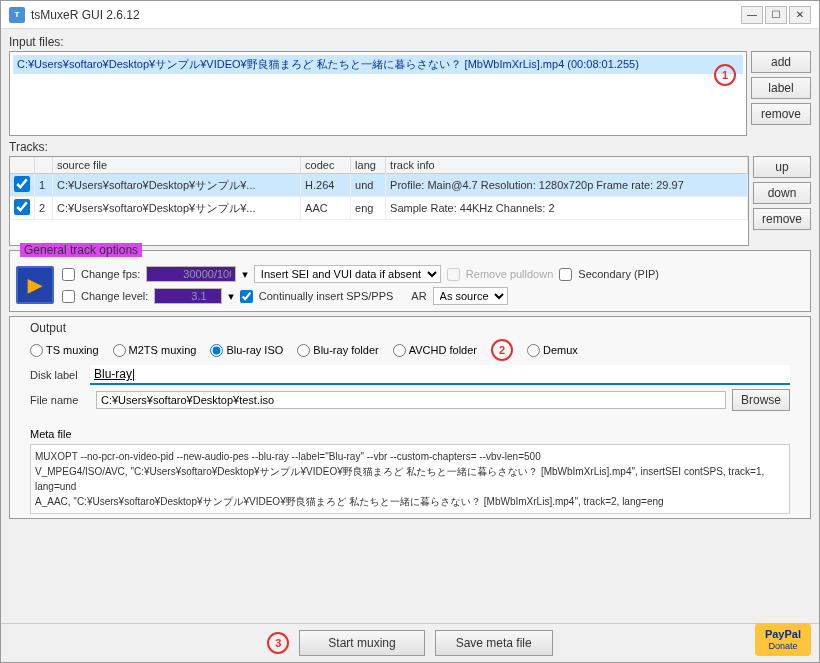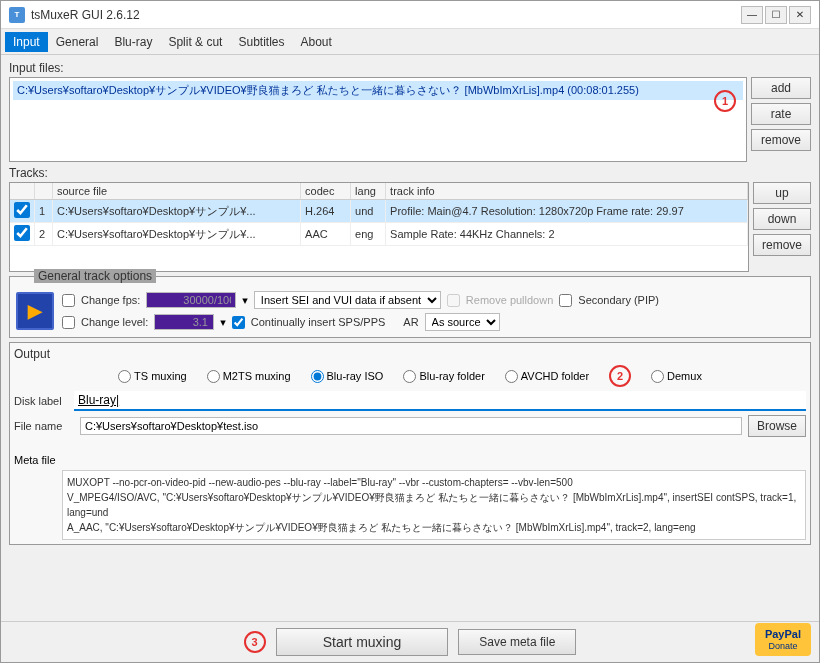--- a/index.html
+++ b/index.html
@@ -179,22 +179,22 @@
     }
     .general-options-panel {
       border: 1px solid #999;
       background: #f8f8f8;
       padding: 6px;
       position: relative;
     }
     .panel-title {
       position: absolute;
       top: -8px;
-      left: 24px;
-      background: #a3a3a3;
+      left: 10px;
+      background: #d946ef;
       padding: 0 4px;
       font-size: 12px;
       color: #333;
     }
     .options-inner {
       display: flex;
       align-items: center;
       gap: 8px;
       flex-wrap: wrap;
       margin-top: 8px;
@@ -234,34 +234,33 @@
     .opt-input.disabled { background: #4c1d95; color: #999; padding-left: 36px; }
     .opt-select {
       border: 1px solid #bbb;
       background: white;
       padding: 1px 2px;
       font-size: 11px;
     }
     .opt-checkbox { accent-color: #0078d7; }
     .output-section {
       border: 1px solid #999;
-      padding: 4px 4px;
+      padding: 4px 20px;
       background: #f8f8f8;
     }
     .output-title {
       font-size: 12px;
       color: #333;
       margin-bottom: 4px;
     }
     .radio-row {
       display: flex;
       align-items: center;
-      gap: 20px;
+      gap: 14px;
       flex-wrap: wrap;
-      justify-content: center;
     }
     .radio-item {
       display: flex;
       align-items: center;
       gap: 3px;
       font-size: 11px;
     }
     .radio-input { accent-color: #0078d7; }
     .disk-label-row {
       display: flex;
@@ -297,38 +296,37 @@
     .meta-file-box {
       border: 1px solid #ccc;
       background: white;
       padding: 4px;
       margin-top: 4px;
       font-size: 10px;
       color: #333;
       min-height: 55px;
       line-height: 1.5;
       overflow: hidden;
-      margin-left: 48px;
     }
     .bottom-bar {
       border-top: 1px solid #ccc;
       background: #f0f0f0;
       padding: 6px 8px;
       display: flex;
       align-items: center;
       justify-content: center;
       gap: 10px;
       position: relative;
     }
     .start-btn {
       border: 1px solid #999;
       background: linear-gradient(to bottom, #f8f8f8, #e0e0e0);
-      padding: 5px 46px;
-      cursor: pointer;
-      font-size: 14px;
+      padding: 5px 28px;
+      cursor: pointer;
+      font-size: 12px;
       color: #333;
     }
     .save-btn {
       border: 1px solid #999;
       background: linear-gradient(to bottom, #f8f8f8, #e0e0e0);
       padding: 5px 20px;
       cursor: pointer;
       font-size: 12px;
       color: #333;
     }
@@ -384,44 +382,36 @@
       <div class="title-icon">T</div>
       <span class="title-text">tsMuxeR GUI 2.6.12</span>
     </div>
     <div class="title-controls">
       <button class="title-btn">—</button>
       <button class="title-btn">☐</button>
       <button class="title-btn close">✕</button>
     </div>
   </div>
 
-  <div class="menu-bar">
-    <div class="menu-item active">Input</div>
-    <div class="menu-item">General</div>
-    <div class="menu-item">Blu-ray</div>
-    <div class="menu-item">Split &amp; cut</div>
-    <div class="menu-item">Subtitles</div>
-    <div class="menu-item">About</div>
-  </div>
 
   <div class="content">
 
     <div>
       <div class="section-label">Input files:</div>
       <div class="row-with-buttons">
         <div class="input-files-box" style="flex:1; position:relative;">
           <div class="input-file-row">C:¥Users¥softaro¥Desktop¥サンプル¥VIDEO¥野良猫まろど 私たちと一緒に暮らさない？ [MbWbImXrLis].mp4 (00:08:01.255)</div>
 
           <div class="circle-annotation" style="right: 10px; top: 12px;">
             <span>1</span>
           </div>
         </div>
         <div class="right-buttons">
           <button class="btn">add</button>
-          <button class="btn">rate</button>
+          <button class="btn">label</button>
           <button class="btn">remove</button>
         </div>
       </div>
     </div>
 
     <div>
       <div class="section-label">Tracks:</div>
       <div class="row-with-buttons">
         <div class="tracks-box" style="flex:1;">
           <table>
@@ -477,21 +467,21 @@
               <option>Insert SEI and VUI data if absent</option>
             </select>
             <input type="checkbox" class="opt-checkbox" disabled="" style="">
             <span class="opt-label" style="color:#aaa;">Remove pulldown</span>
             <input type="checkbox" class="opt-checkbox" style="">
             <span class="opt-label">Secondary (PIP)</span>
           </div>
           <div class="opt-line">
             <input type="checkbox" class="opt-checkbox" style="">
             <span class="opt-label">Change level:</span>
-            <input type="text" class="opt-input disabled" value="3.1" style="width: 60px; text-align: center;">
+            <input type="text" class="opt-input disabled" value="3.1" style="width: 68px;">
             <span style="font-size:11px;">▾</span>
             <input type="checkbox" class="opt-checkbox" checked="" style="">
             <span class="opt-label">Continually insert SPS/PPS</span>
             <span class="opt-label" style="margin-left:12px;">AR</span>
             <select class="opt-select">
               <option>As source</option>
             </select>
           </div>
         </div>
       </div>

